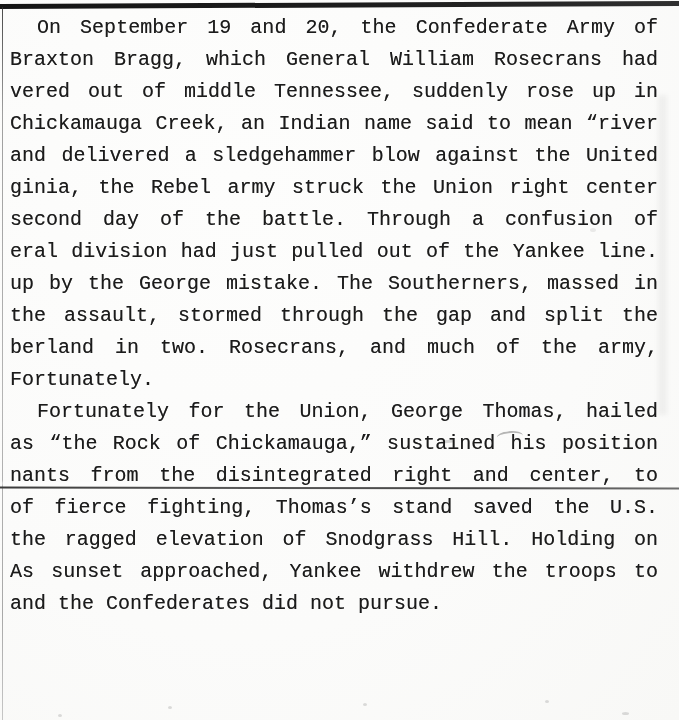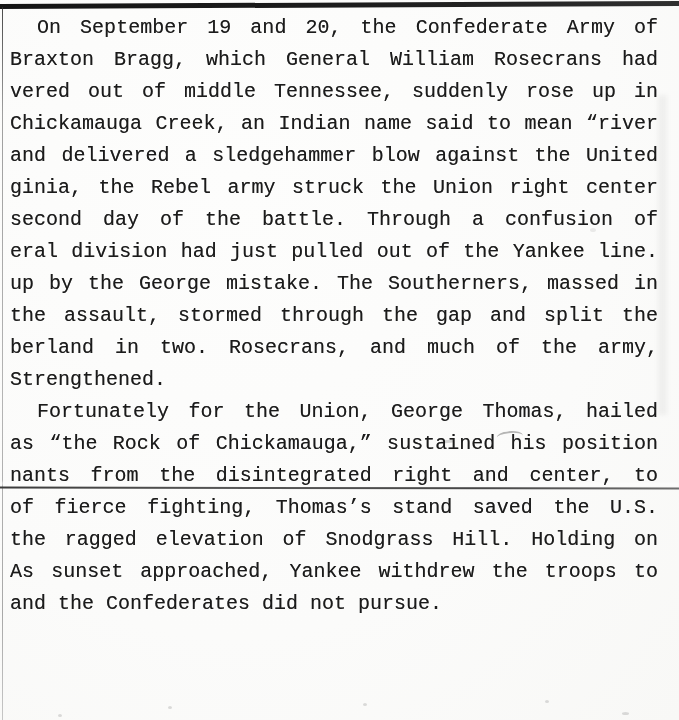--- a/index.html
+++ b/index.html
@@ -135,21 +135,21 @@
       <div class="line">Braxton Bragg, which General William Rosecrans had skillfully maneu-</div>
       <div class="line">vered out of middle Tennessee, suddenly rose up in north Georgia near</div>
       <div class="line">Chickamauga Creek, an Indian name said to mean “river of death,”</div>
       <div class="line">and delivered a sledgehammer blow against the United States forces.</div>
       <div class="line">ginia, the Rebel army struck the Union right center about noon on the</div>
       <div class="line">second day of the battle. Through a confusion of orders, an entire Fed-</div>
       <div class="line">eral division had just pulled out of the Yankee line. The Rebel attack hit</div>
       <div class="line">up by the George mistake. The Southerners, massed in great force for</div>
       <div class="line">the assault, stormed through the gap and split the Army of the Cum-</div>
       <div class="line">berland in two. Rosecrans, and much of the army, panicked and fled for</div>
-      <div class="line para-end">Strengthened.</div>
+      <div class="line para-end">Fortunately.</div>
     </div>
     <div class="para">
       <div class="line indent">Fortunately for the Union, George Thomas, hailed ever afterward</div>
       <div class="line">as “the Rock of Chickamauga,” sustained his position on the left wing,</div>
       <div class="line">nants from the disintegrated right and center, to form a new line rose</div>
       <div class="line">of fierce fighting, Thomas’s stand saved the U.S. Army from destruction.</div>
       <div class="line">the ragged elevation of Snodgrass Hill. Holding on through several hours</div>
       <div class="line">As sunset approached, Yankee withdrew the troops to Chattanooga</div>
       <div class="line para-end">and the Confederates did not pursue.</div>
     </div>

